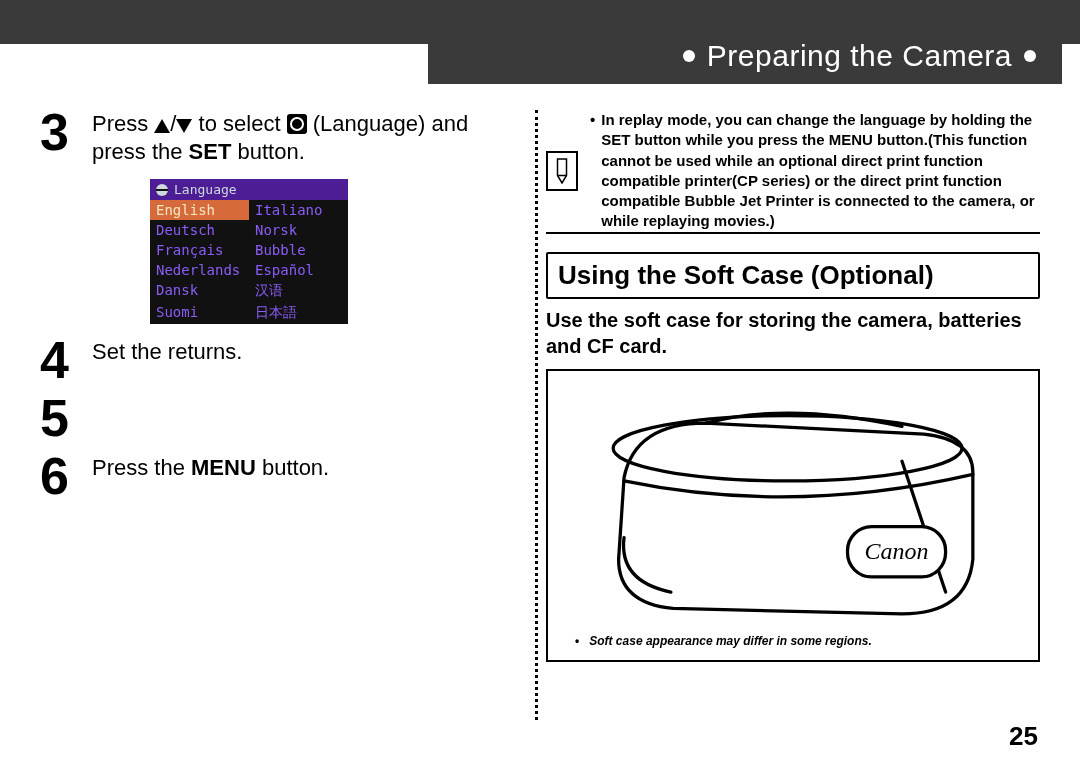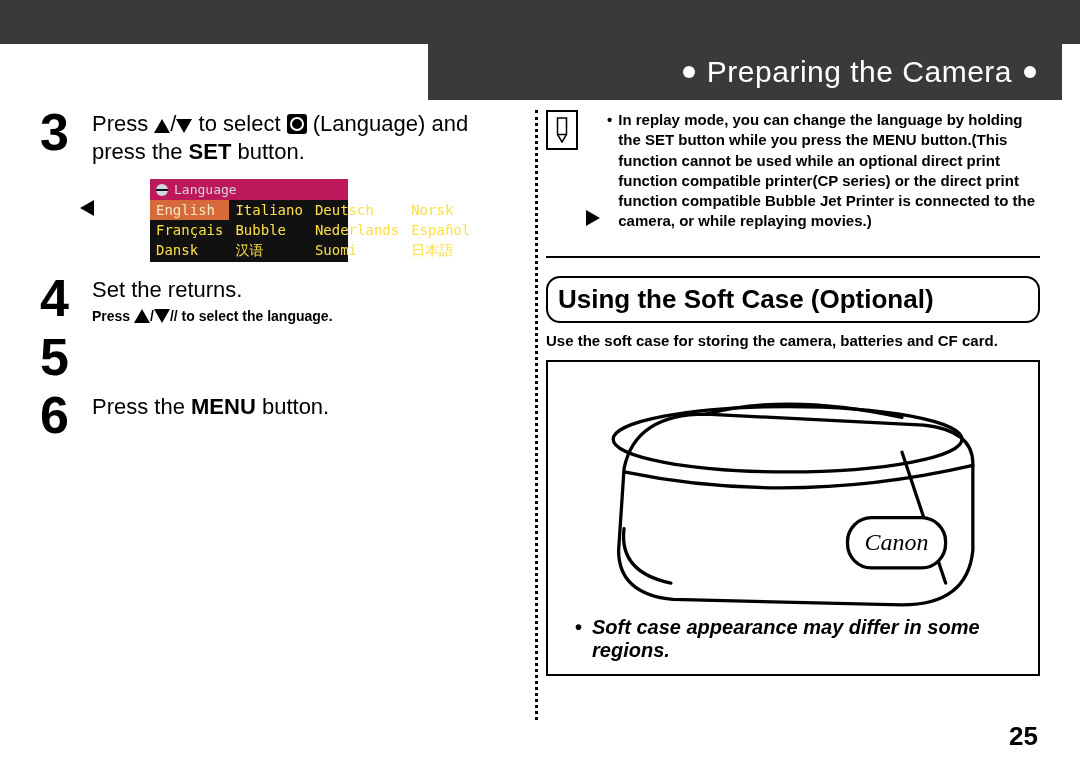--- a/index.html
+++ b/index.html
@@ -1,18 +1,18 @@
 <!DOCTYPE html>
 <html><head>
 <meta charset="utf-8">
 <style>
   html,body{margin:0;padding:0;background:#888;font-family:Arial,Helvetica,sans-serif}
   .page{width:1080px;height:766px;background:#fff;position:relative;overflow:hidden}
   .topbar{position:absolute;left:0;right:0;top:0;height:44px;background:#3a3a3a}
-  .titlebar{position:absolute;left:428px;right:18px;top:44px;height:56px;background:#3a3a3a;color:#fff;display:flex;align-items:center;justify-content:flex-end;padding-right:14px;box-sizing:border-box;font-size:30px;letter-spacing:.5px}
+  .titlebar{position:absolute;left:428px;right:18px;top:28px;height:56px;background:#3a3a3a;color:#fff;display:flex;align-items:center;justify-content:flex-end;padding-right:14px;box-sizing:border-box;font-size:30px;letter-spacing:.5px}
   .titlebar .dot-l,.titlebar .dot-r{width:12px;height:12px;border-radius:50%;background:#fff;margin:0 12px;flex:0 0 auto}
   .titlebar .txt{flex:0 0 auto}
   .left{position:absolute;left:40px;top:100px;width:470px;bottom:40px;padding-right:0;box-sizing:border-box}
   .right{position:absolute;left:546px;right:40px;top:110px;bottom:40px}
   .vdots{position:absolute;left:535px;top:110px;bottom:46px;width:0;border-left:3px dotted #000}
 
   
   .step{display:flex;margin-top:6px}
   .num{font-size:52px;font-weight:700;line-height:1;width:44px;flex:0 0 auto;margin-right:8px}
   .sbody{flex:1;font-size:22px;line-height:1.25;padding-top:4px}
@@ -21,41 +21,41 @@
   .tri{display:inline-block;vertical-align:-2px}
   .tri.up{width:0;height:0;border-left:8px solid transparent;border-right:8px solid transparent;border-bottom:14px solid #000}
   .tri.down{width:0;height:0;border-left:8px solid transparent;border-right:8px solid transparent;border-top:14px solid #000}
   .tri.left{width:0;height:0;border-top:8px solid transparent;border-bottom:8px solid transparent;border-right:14px solid #000}
   .tri.right{width:0;height:0;border-top:8px solid transparent;border-bottom:8px solid transparent;border-left:14px solid #000}
   .lang-icon{display:inline-block;width:20px;height:20px;background:#000;border-radius:3px;vertical-align:-3px;position:relative}
   .lang-icon::after{content:"";position:absolute;inset:3px;border:2px solid #fff;border-radius:50%}
 
   
   .langmenu{width:198px;margin:14px 0 10px 110px;background:#111;color:#8da6b3;font-family:monospace;font-size:14px}
-  .lm-title{background:#be185d;color:#cfd8dc;padding:3px 6px;font-size:13px;display:flex;align-items:center;gap:6px}
+  .lm-title{background:#4c1d95;color:#cfd8dc;padding:3px 6px;font-size:13px;display:flex;align-items:center;gap:6px}
   .lm-title .gl{width:12px;height:12px;border-radius:50%;background:#cfd8dc;display:inline-block;position:relative}
   .lm-title .gl::after{content:"";position:absolute;left:0;right:0;top:5px;height:2px;background:#111}
-  .lm-grid{display:grid;grid-template-columns:1fr 1fr 1fr 1fr}
-  .lm-cell{padding:2px 6px;border:0;color:#fde047}
+  .lm-grid{display:grid;grid-template-columns:1fr 1fr}
+  .lm-cell{padding:2px 6px;border:0;color:#8b5cf6}
   .lm-cell.sel{background:#d66a3a;color:#f3e7c0}
 
   
-  .note-row{display:flex;align-items:flex-start;gap:29px;border-bottom:2px solid #000;padding-bottom:24px;margin-bottom:18px}
+  .note-row{display:flex;align-items:center;gap:12px;border-bottom:2px solid #000;padding-bottom:0;margin-bottom:18px}
   .pencil{width:28px;height:36px;border:2px solid #000;display:flex;align-items:center;justify-content:center;flex:0 0 auto}
   .pencil svg{width:18px;height:26px}
   .note-list{font-size:15px;font-weight:700;line-height:1.35}
   .note-list .bullet{display:flex}
   .note-list .bullet::before{content:"\2022";margin-right:6px}
 
   
-  .sc-head{border:2px solid #000;border-radius:14px;padding:6px 10px;font-size:26px;font-weight:700}
-  .sc-sub{font-size:15px;font-weight:700;margin-top:8px;line-height:1.3}
+  .sc-head{border:2px solid #000;border-radius:2px;padding:6px 10px;font-size:26px;font-weight:700}
+  .sc-sub{font-size:20px;font-weight:700;margin-top:8px;line-height:1.3}
   .sc-img{border:2px solid #000;margin-top:10px;padding:14px 27px 12px;position:relative}
   .sc-img svg{display:block;margin:0 auto}
-  .sc-foot{font-size:20px;font-style:italic;font-weight:700;display:flex}
+  .sc-foot{font-size:12px;font-style:italic;font-weight:700;margin-top:10px;display:flex}
   .sc-foot::before{content:"\2022";margin-right:10px;font-style:normal}
 
   .pnum{position:absolute;right:42px;bottom:14px;font-size:26px;font-weight:700}
 </style>
 </head>
 <body>
 
 <div class="page">
   <div class="topbar"></div>
   <div class="titlebar">
@@ -97,25 +97,20 @@
         <div class="lm-cell">汉语</div>
         <div class="lm-cell">Suomi</div>
         <div class="lm-cell">日本語</div>
       </div>
     </div>
 
     <div class="step">
       <div class="num">4</div>
       <div class="sbody">
         <span>Set the returns.</span>
-        <div class="ssub">
-          <span>Press </span>
-          <span class="tri up"></span>/<span class="tri down"></span>/<span class="tri left"></span>/<span class="tri right"></span>
-          <span> to select the language.</span>
-        </div>
       </div>
     </div>
 
     <div class="step">
       <div class="num">5</div>
     </div>
 
     <div class="step">
       <div class="num">6</div>
       <div class="sbody">

